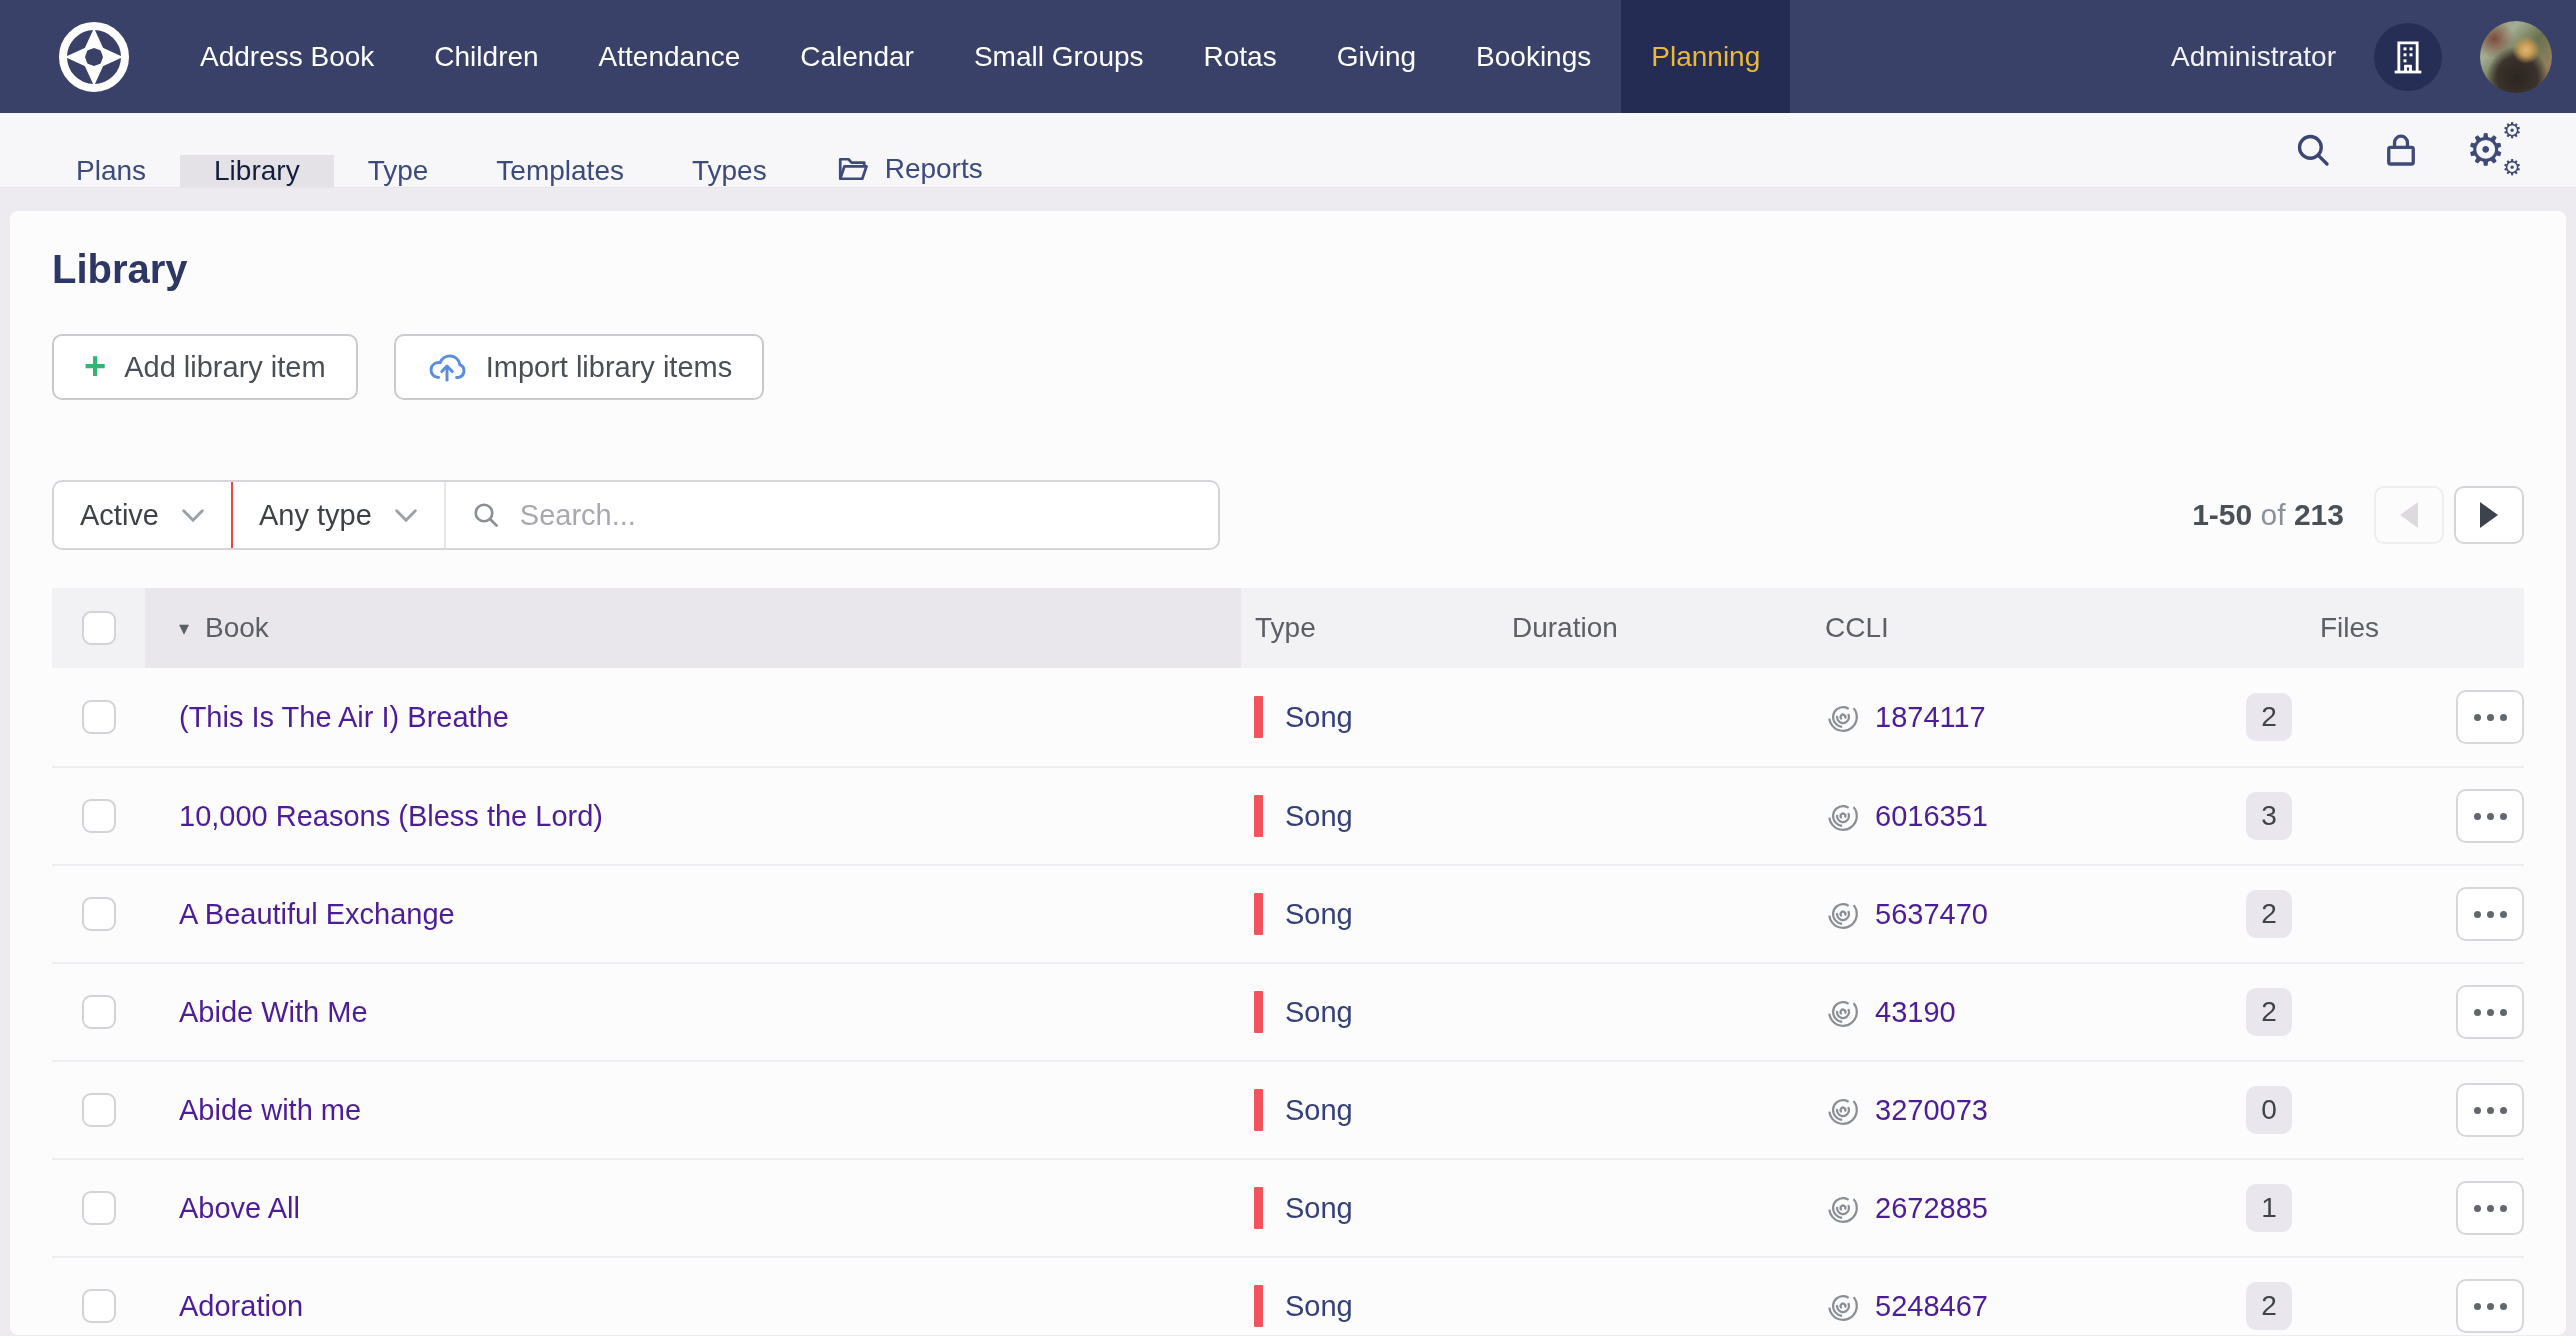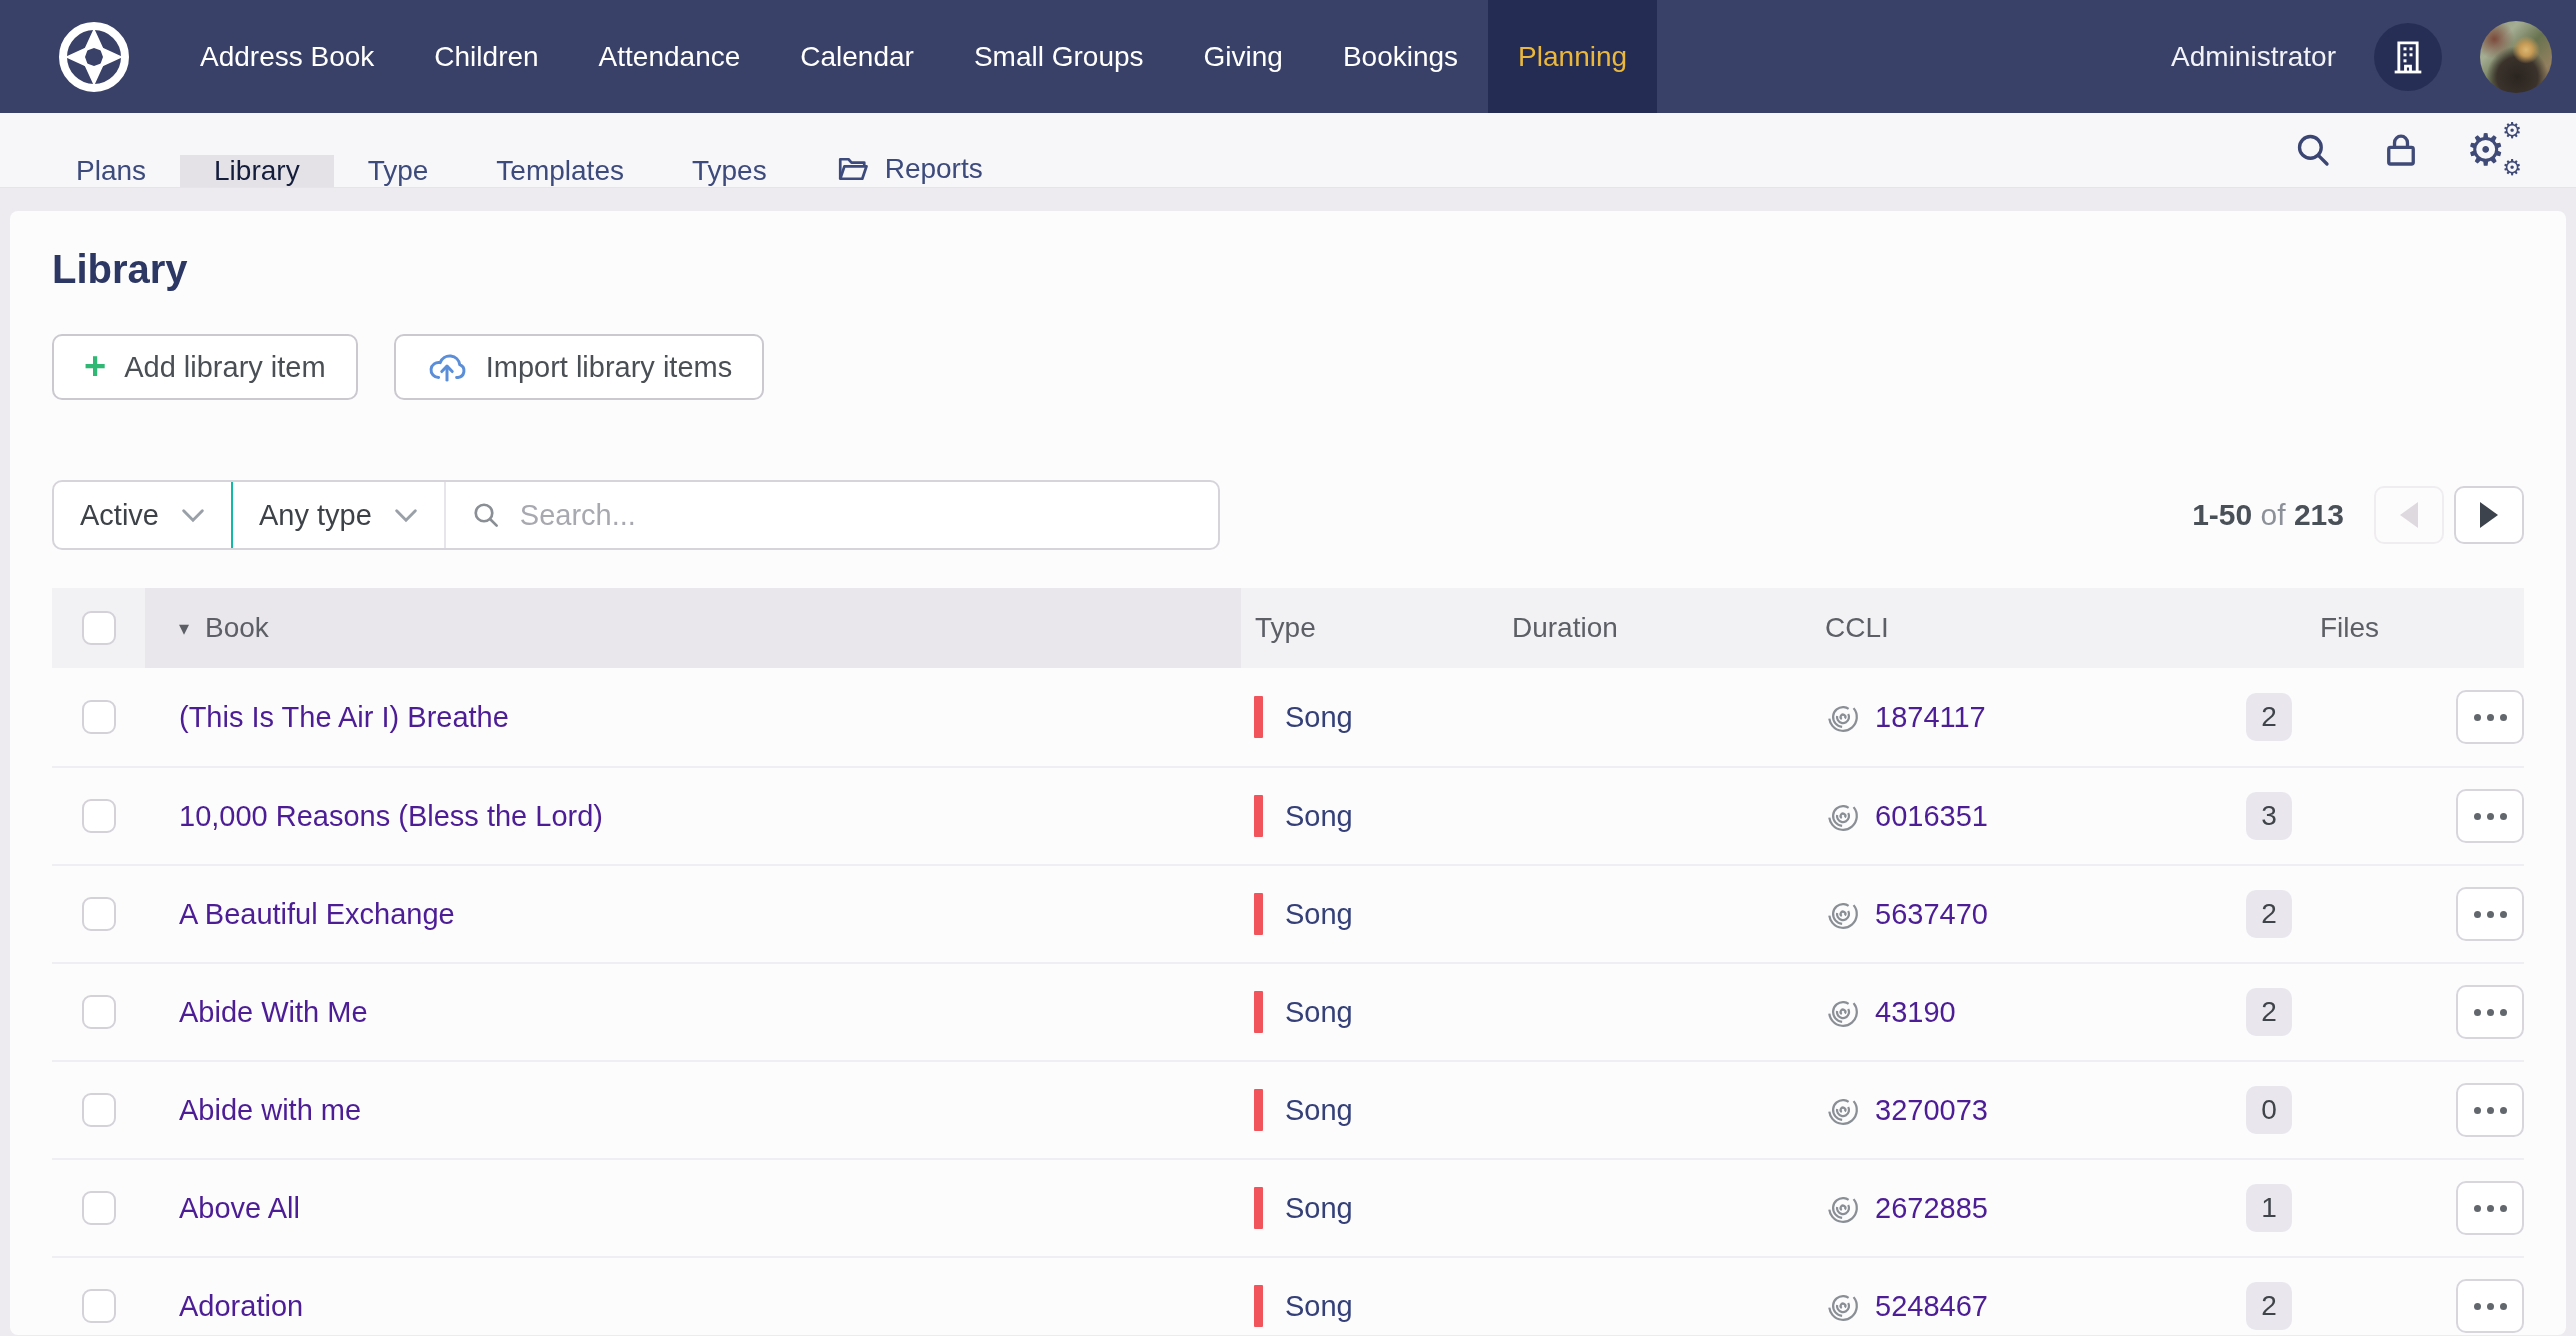--- a/index.html
+++ b/index.html
@@ -74,21 +74,21 @@
   
   .toolbar { margin-top:80px; display:flex; align-items:center; }
   .filter-group {
     display:flex; align-items:stretch; width:1168px; height:70px;
     background:#fff; border:2px solid #d6d4da; border-radius:10px; overflow:hidden;
   }
   .filter-seg {
     display:flex; align-items:center; justify-content:space-between; gap:22px;
     padding:0 26px; font-size:29px; color:#3d4249; cursor:pointer; white-space:nowrap;
   }
-  .filter-seg + .filter-seg { border-left:2px solid #14b8a6; }
+  .filter-seg + .filter-seg { border-left:2px solid #ef4444; }
   .search-seg { flex:1; display:flex; align-items:center; gap:16px; padding:0 24px; border-left:2px solid #e7e5ea; }
   .search-seg input {
     flex:1; border:none; outline:none; font-size:29px; color:#3d4249;
     font-family:inherit; background:transparent;
   }
   .search-seg input::placeholder { color:#a8a8b0; }
 
   .pagination { margin-left:auto; display:flex; align-items:center; }
   .page-range { font-size:30px; color:#8c9199; margin-right:30px; }
   .page-range b { color:#4a5058; }
@@ -156,20 +156,21 @@
       <path d="M38 67 L27 43 L38 47 L49 43 Z" fill="#ffffff"></path>
       <path d="M9 38 L33 27 L29 38 L33 49 Z" fill="#ffffff"></path>
     </svg>
   </div>
   <nav class="nav-items" id="topnav-items">
       <a class="nav-item">Address Book</a>
       <a class="nav-item">Children</a>
       <a class="nav-item">Attendance</a>
       <a class="nav-item">Calendar</a>
       <a class="nav-item">Small Groups</a>
+      <a class="nav-item">Rotas</a>
       <a class="nav-item">Giving</a>
       <a class="nav-item">Bookings</a>
       <a class="nav-item active">Planning</a>
     </nav>
   <div class="topnav-right">
     <span class="user-label">Administrator</span>
     <button class="org-btn">
       <svg width="40" height="40" viewBox="0 0 24 24" fill="none" stroke="#ffffff" stroke-width="1.7">
         <path d="M6.5 21 V3.5 H17.5 V21"></path>
         <path d="M4 21 H20"></path>

